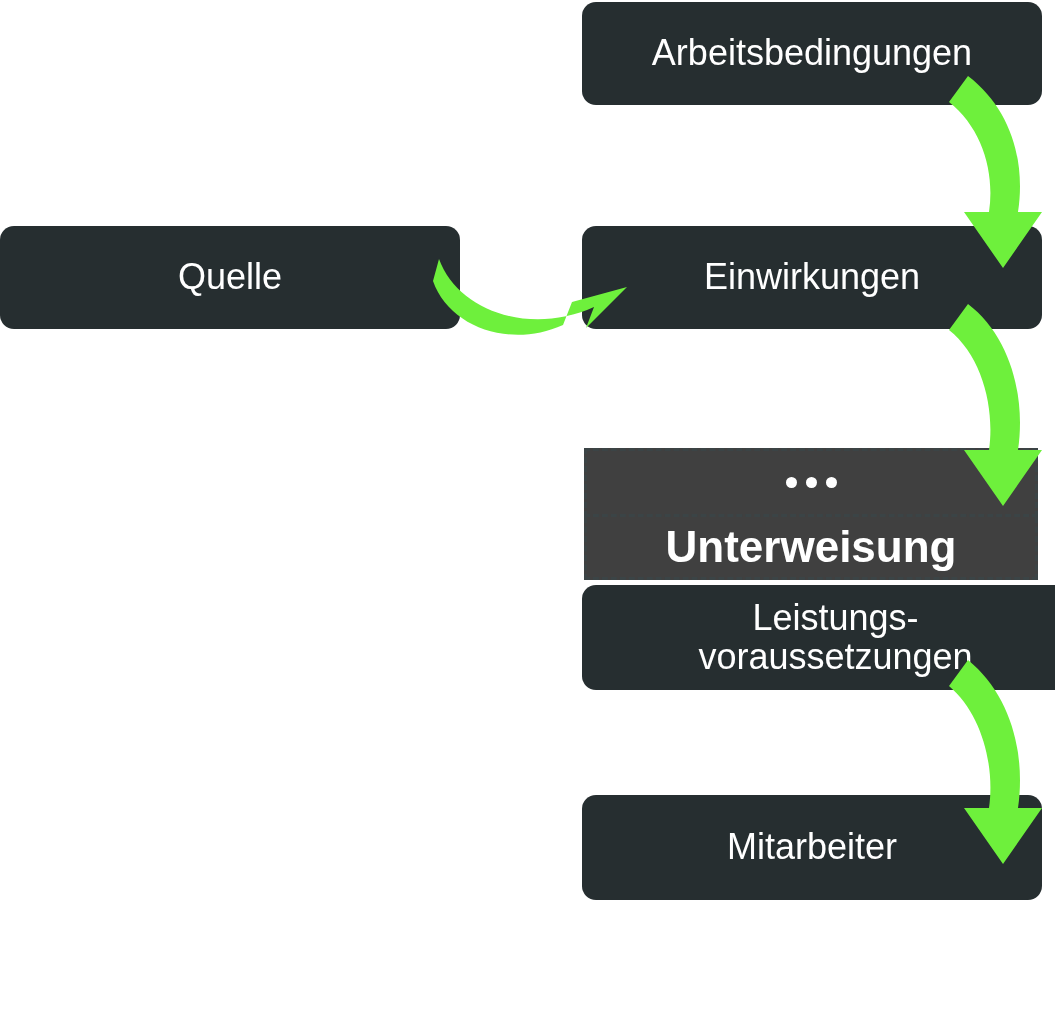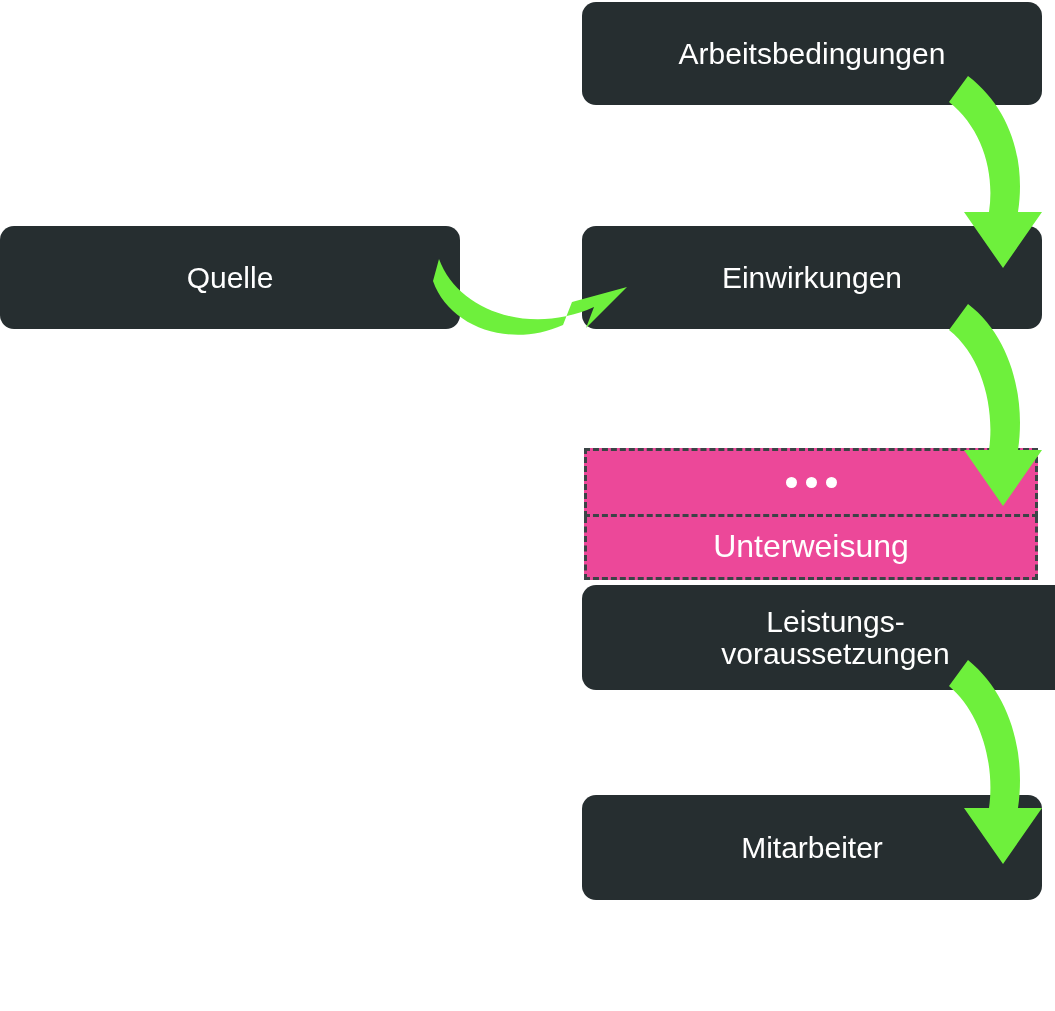--- a/index.html
+++ b/index.html
@@ -23,30 +23,31 @@
     display: flex;
     align-items: center;
     justify-content: center;
     text-align: center;
     color: #ffffff;
     line-height: 1.06;
   }
   .node-dark {
     background: #262E30;
     border-radius: 14px;
-    font-size: 30px;
+    font-size: 36px;
     font-weight: 400;
     z-index: 2;
   }
   .node-green {
-    background: #ec4899;
+    background: #404040;
     border: 3px dashed #3B4446;
     color: #ffffff;
-    font-size: 32px;
+    font-size: 44px;
     z-index: 4;
+    font-weight: bold;
   }
   .node-green.top-cell  { border-bottom-width: 3px; }
   .node-green.bot-cell  { border-top: none; }
   .ellipsis-dots {
     display: flex;
     gap: 9px;
     align-items: center;
   }
   .ellipsis-dots i {
     display: block;

